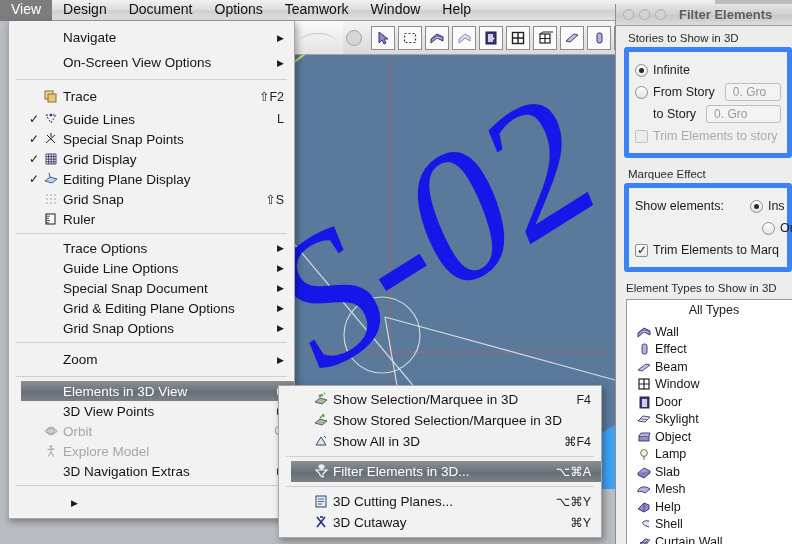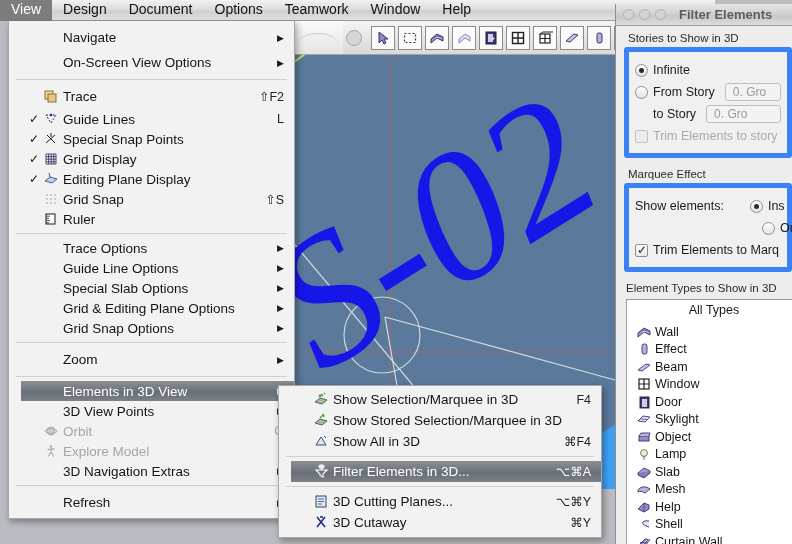--- a/index.html
+++ b/index.html
@@ -340,21 +340,21 @@
       </div>
       <div class="row">
         <span class="chk"></span>
         <span class="ico"></span>
         <span class="lbl">Guide Line Options</span>
         <span class="arr">▶</span>
       </div>
       <div class="row">
         <span class="chk"></span>
         <span class="ico"></span>
-        <span class="lbl">Special Slab Options</span>
+        <span class="lbl">Special Snap Document</span>
         <span class="arr">▶</span>
       </div>
       <div class="row">
         <span class="chk"></span>
         <span class="ico"></span>
         <span class="lbl">Grid &amp; Editing Plane Options</span>
         <span class="arr">▶</span>
       </div>
       <div class="row">
         <span class="chk"></span>
@@ -408,21 +408,20 @@
       <div class="row">
         <span class="chk"></span>
         <span class="ico"></span>
         <span class="lbl">3D Navigation Extras</span>
         <span class="arr">▶</span>
       </div>
       <div class="sep"></div>
       <div class="row tall">
         <span class="chk"></span>
         <span class="ico"></span>
-        <span class="lbl">Refresh</span>
         <span class="arr">▶</span>
       </div>
     </div>
 
   <div class="submenu" id="submenu">
       <div class="row">
         <span class="chk"></span>
         <span class="ico">
           <svg width="15" height="15" viewBox="0 0 15 15">
             <path d="M1 10 L6 6 L13 8 L8 12 Z" fill="#a9b8a0" stroke="#4a5a44" stroke-width=".9"></path>

